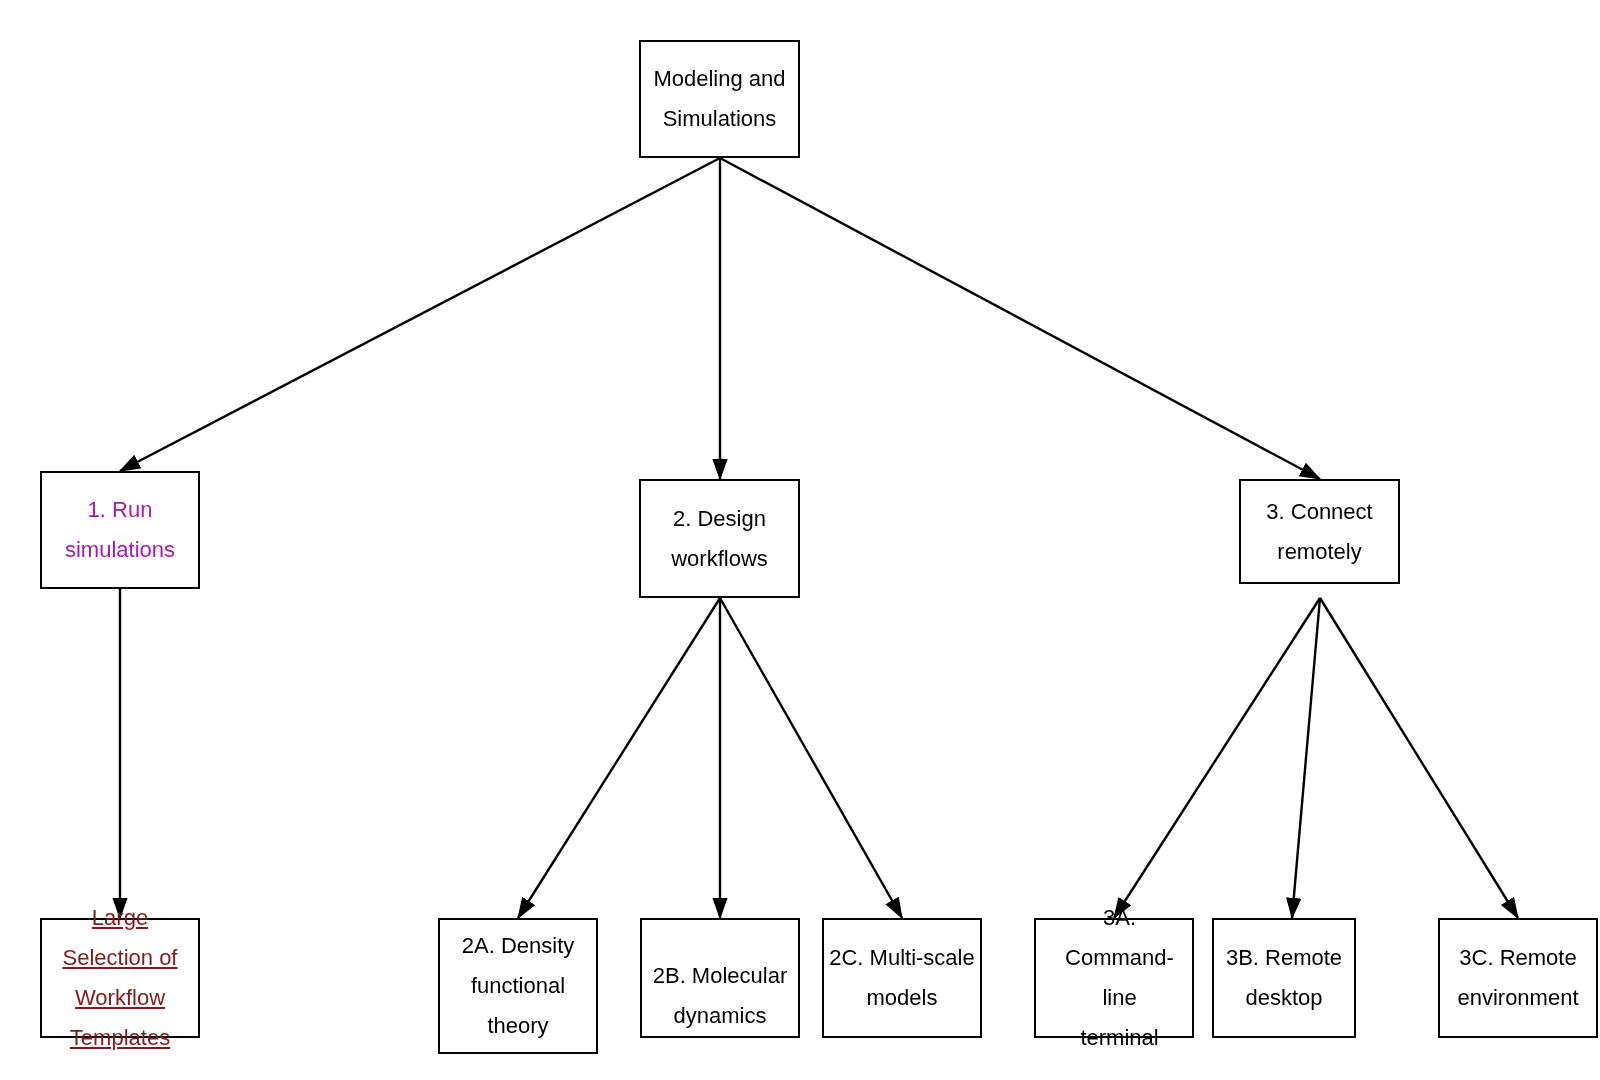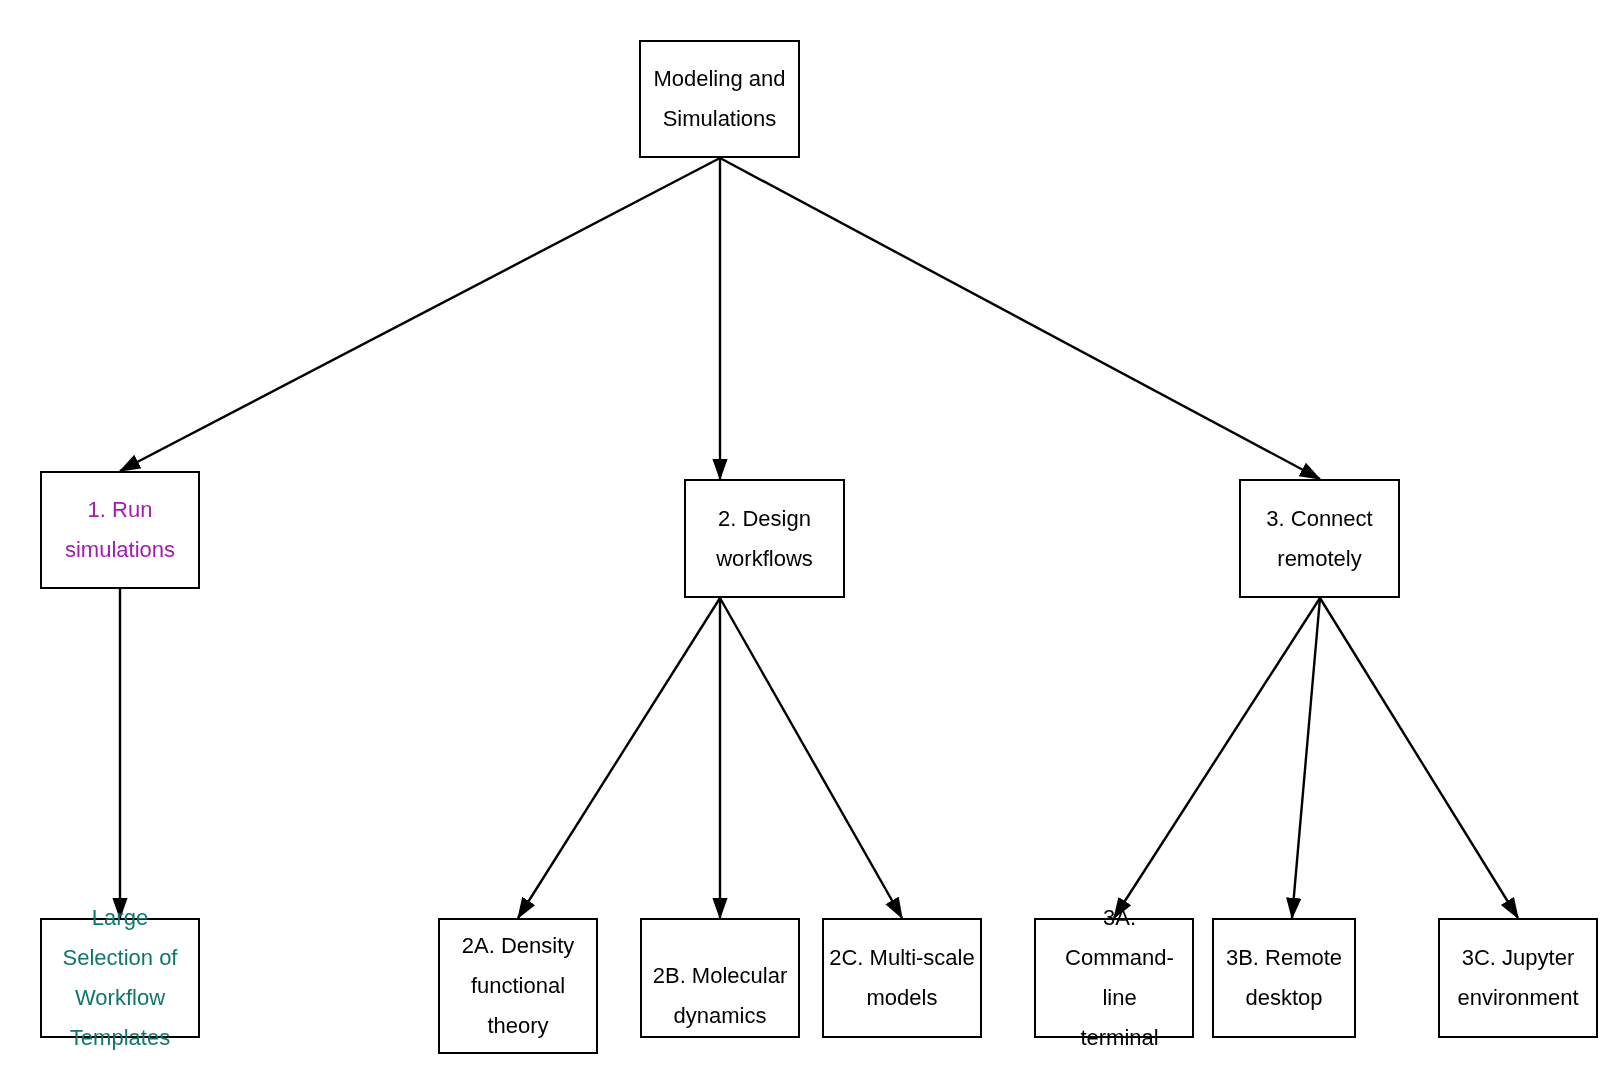--- a/index.html
+++ b/index.html
@@ -68,30 +68,30 @@
   </svg>
   <div id="node-layer">
       <div class="node" style="left: 639px; top: 40px; width: 161px; height: 118px; background: rgb(255, 255, 255); border-color: rgb(0, 0, 0);">
         <div class="node-label" style="color: rgb(0, 0, 0);">Modeling and
 Simulations</div>
       </div>
       <div class="node" style="left: 40px; top: 471px; width: 160px; height: 118px; background: rgb(255, 255, 255); border-color: rgb(0, 0, 0);">
         <div class="node-label" style="color: #a21caf;">1. Run
 simulations</div>
       </div>
-      <div class="node" style="left: 639px; top: 479px; width: 161px; height: 119px; background: rgb(255, 255, 255); border-color: rgb(0, 0, 0); margin-left: 45px;">
+      <div class="node" style="left: 639px; top: 479px; width: 161px; height: 119px; background: rgb(255, 255, 255); border-color: rgb(0, 0, 0);">
         <div class="node-label" style="color: rgb(0, 0, 0);">2. Design
 workflows</div>
       </div>
-      <div class="node" style="left: 1239px; top: 479px; width: 161px; height: 119px; background: rgb(255, 255, 255); border-color: rgb(0, 0, 0);">
+      <div class="node" style="left: 1239px; top: 479px; width: 161px; height: 105px; background: rgb(255, 255, 255); border-color: rgb(0, 0, 0);">
         <div class="node-label" style="color: rgb(0, 0, 0);">3. Connect
 remotely</div>
       </div>
       <div class="node" style="left: 40px; top: 918px; width: 160px; height: 120px; background: rgb(255, 255, 255); border-color: rgb(0, 0, 0);">
-        <div class="node-label" style="color: #0f766e;">Large
+        <div class="node-label" style="color: #7f1d1d; text-decoration: underline;">Large
 Selection of
 Workflow
 Templates</div>
       </div>
       <div class="node" style="left: 438px; top: 918px; width: 160px; height: 136px; background: rgb(255, 255, 255); border-color: rgb(0, 0, 0);">
         <div class="node-label" style="color: rgb(0, 0, 0);">2A. Density
 functional
 theory</div>
       </div>
       <div class="node" style="left: 640px; top: 918px; width: 160px; height: 120px; background: rgb(255, 255, 255); border-color: rgb(0, 0, 0); align-items: flex-end;">
@@ -105,17 +105,17 @@
       <div class="node" style="left: 1034px; top: 918px; width: 160px; height: 120px; background: rgb(255, 255, 255); border-color: rgb(0, 0, 0); padding-left: 11px;">
         <div class="node-label" style="color: rgb(0, 0, 0);">3A.
 Command-line
 terminal</div>
       </div>
       <div class="node" style="left: 1212px; top: 918px; width: 144px; height: 120px; background: rgb(255, 255, 255); border-color: rgb(0, 0, 0);">
         <div class="node-label" style="color: rgb(0, 0, 0);">3B. Remote
 desktop</div>
       </div>
       <div class="node" style="left: 1438px; top: 918px; width: 160px; height: 120px; background: rgb(255, 255, 255); border-color: rgb(0, 0, 0);">
-        <div class="node-label" style="color: rgb(0, 0, 0);">3C. Jupyter
+        <div class="node-label" style="color: rgb(0, 0, 0);">3C. Remote
 environment</div>
       </div>
     </div>
 </div>
 
 </body></html>

